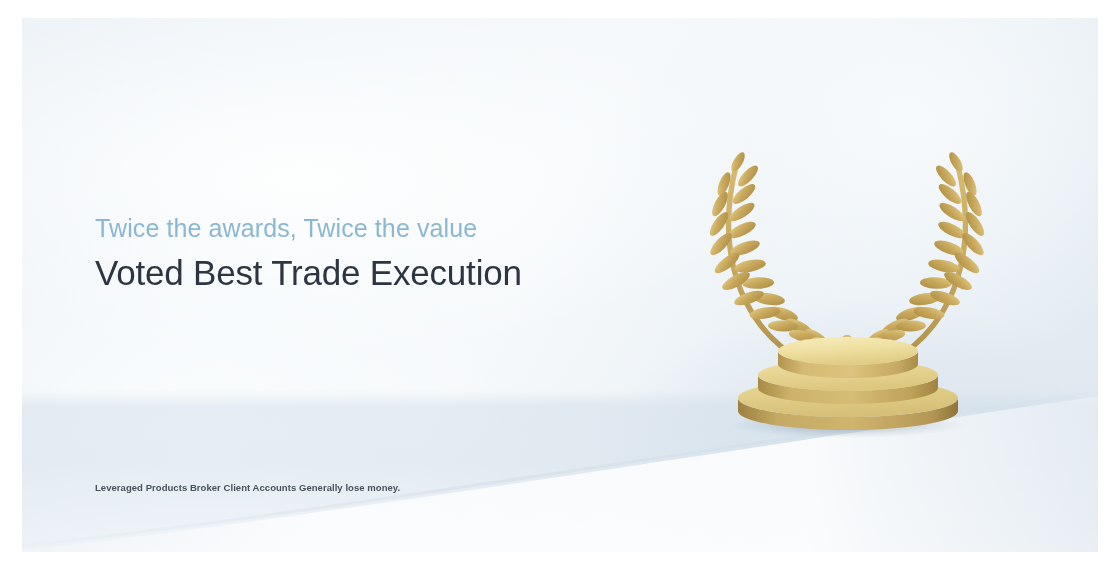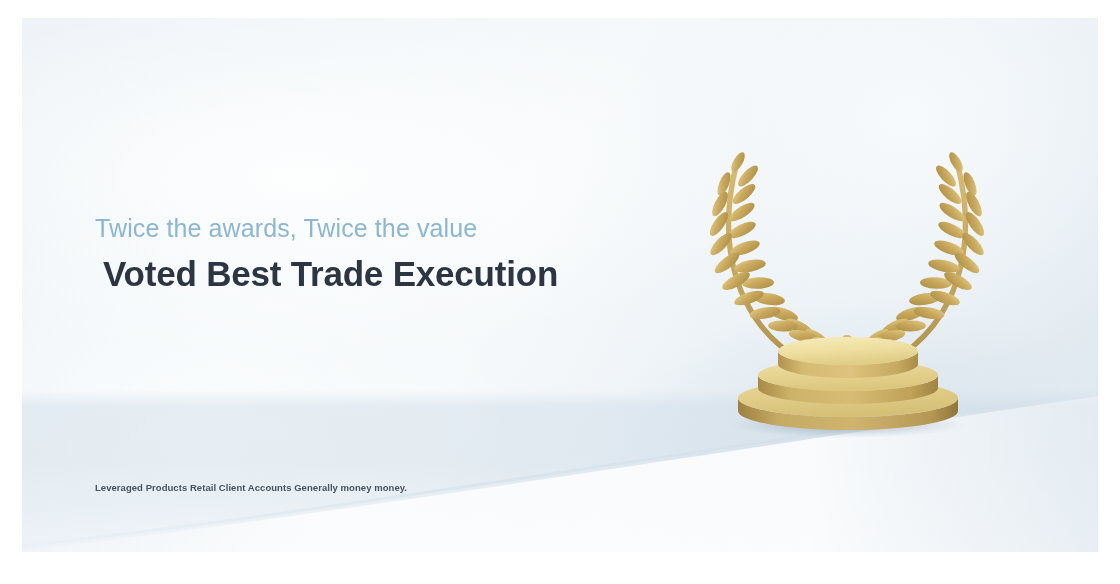--- a/index.html
+++ b/index.html
@@ -89,25 +89,25 @@
     font-size: 25px;
     font-weight: 400;
     letter-spacing: 0.1px;
     color: #8bb7d2;
     line-height: 1.25;
     white-space: nowrap;
     margin: 0 0 7px 0;
   }
   .headline {
     font-size: 35px;
-    font-weight: 700;
+    font-weight: 400;
     letter-spacing: -0.2px;
     color: #2c3541;
     line-height: 1.27;
-    margin: 8px;
+    margin: 0;
     white-space: nowrap;
   }
   .headline-line { display: block; }
 
   .disclaimer {
     position: absolute;
     left: 73px;
     top: 464px;
     font-size: 9.5px;
     font-weight: 700;
@@ -158,21 +158,21 @@
       </svg>
     </div>
 
     <div class="copy">
       <p class="eyebrow">Twice the awards, Twice  the value</p>
       <h1 class="headline">
         <span class="headline-line">Voted Best Trade Execution</span>
       </h1>
     </div>
 
-    <div class="disclaimer">Leveraged Products Retail Client Accounts Generally money money.</div>
+    <div class="disclaimer">Leveraged Products Broker Client Accounts Generally lose money.</div>
 
     <div class="award">
       <svg width="330" height="320" viewBox="0 0 330 320" xmlns="http://www.w3.org/2000/svg" aria-hidden="true">
         <defs>
           <linearGradient id="leafGrad" x1="0" y1="0" x2="1" y2="1">
             <stop offset="0%" stop-color="#e3cd88"></stop>
             <stop offset="45%" stop-color="#c9a95d"></stop>
             <stop offset="100%" stop-color="#a98c42"></stop>
           </linearGradient>
           <linearGradient id="stemGrad" x1="0" y1="0" x2="0" y2="1">

